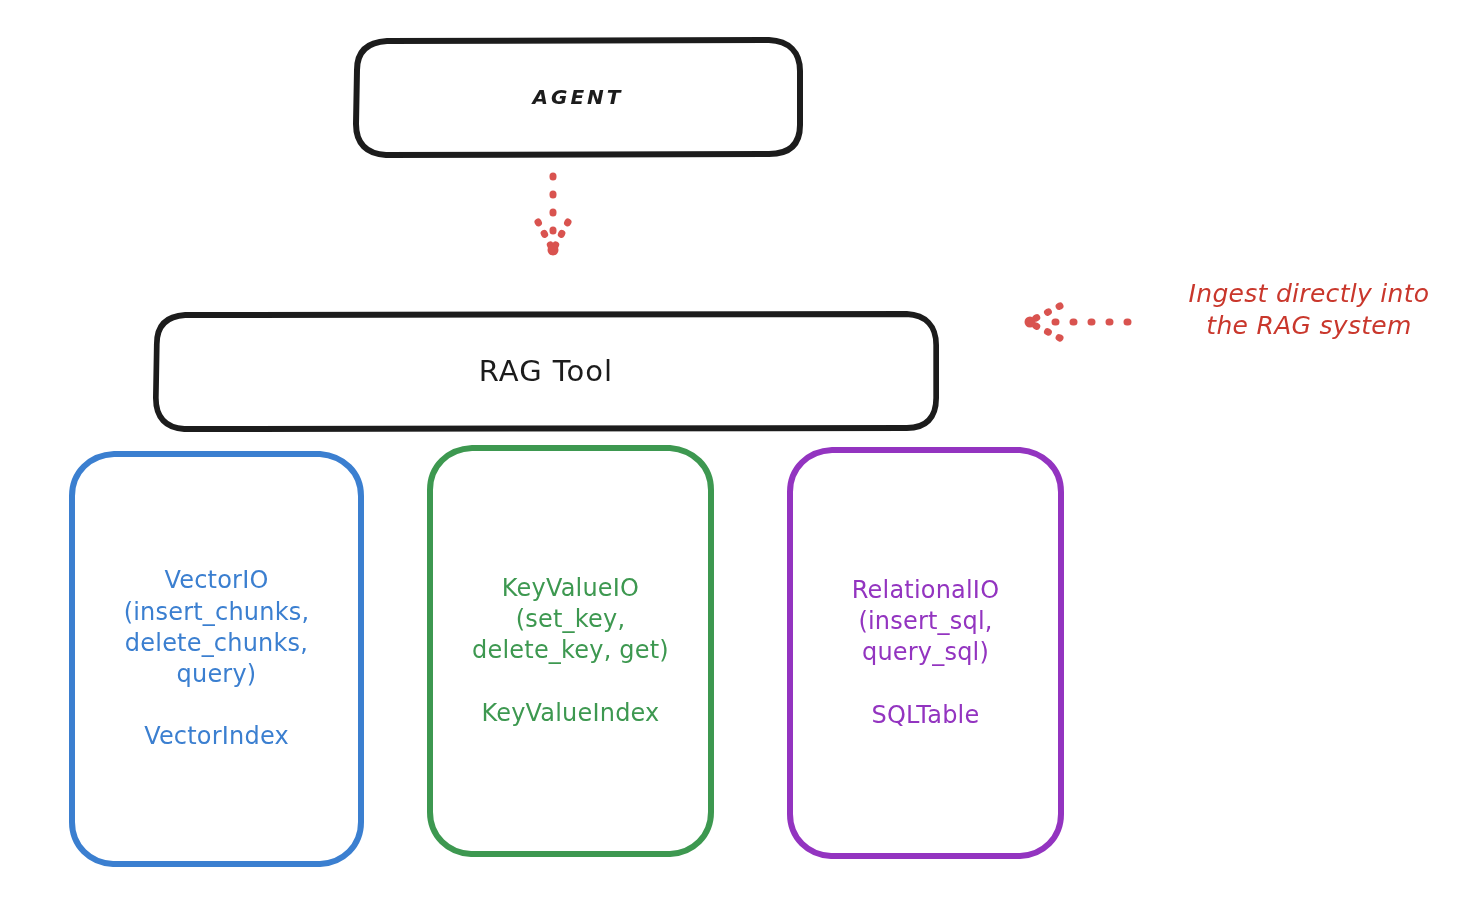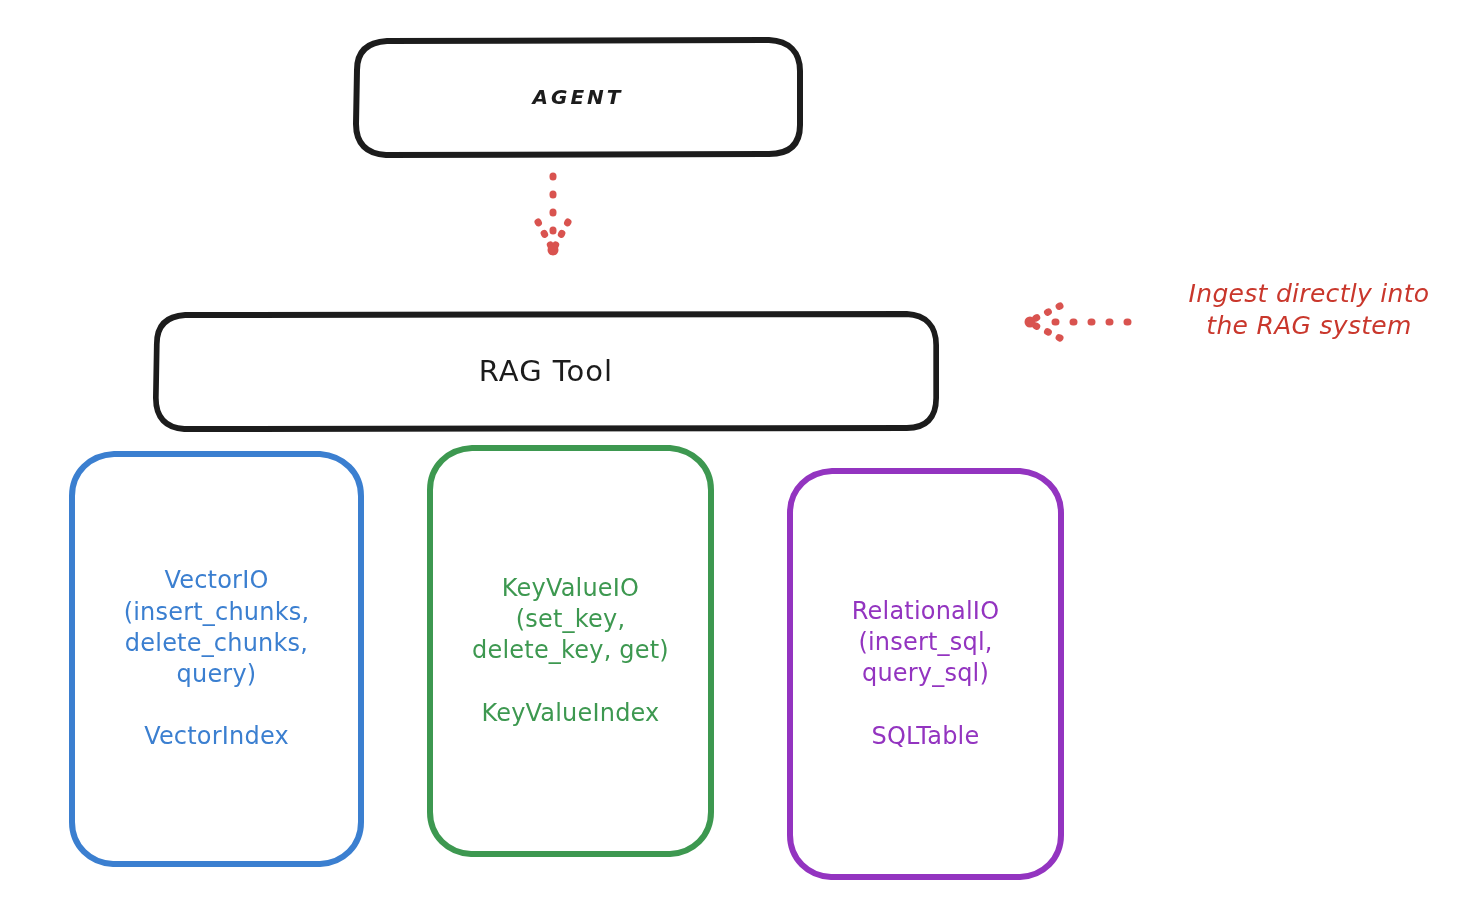--- a/index.html
+++ b/index.html
@@ -61,21 +61,21 @@
   #node-ragtool .node-label {
     font-family: "DejaVu Sans", sans-serif;
     font-size: 29px;
     color: #1c1c1c;
     letter-spacing: 1px;
   }
 
   
   #node-vectorio   { left: 68px;  top: 450px; width: 297px; height: 418px; }
   #node-keyvalueio { left: 426px; top: 444px; width: 289px; height: 414px; }
-  #node-relational { left: 786px; top: 467px; width: 279px; height: 414px; }
+  #node-relational { left: 786px; top: 446px; width: 279px; height: 414px; }
 
   .store .node-label {
     font-family: "DejaVu Sans", sans-serif;
     font-size: 24px;
     line-height: 1.30;
     padding: 0 8px;
   }
   #node-vectorio .node-label   { color: #3B7FD0; }
   #node-keyvalueio .node-label { color: #3D9850; }
   #node-relational .node-label { color: #9334C0; }

